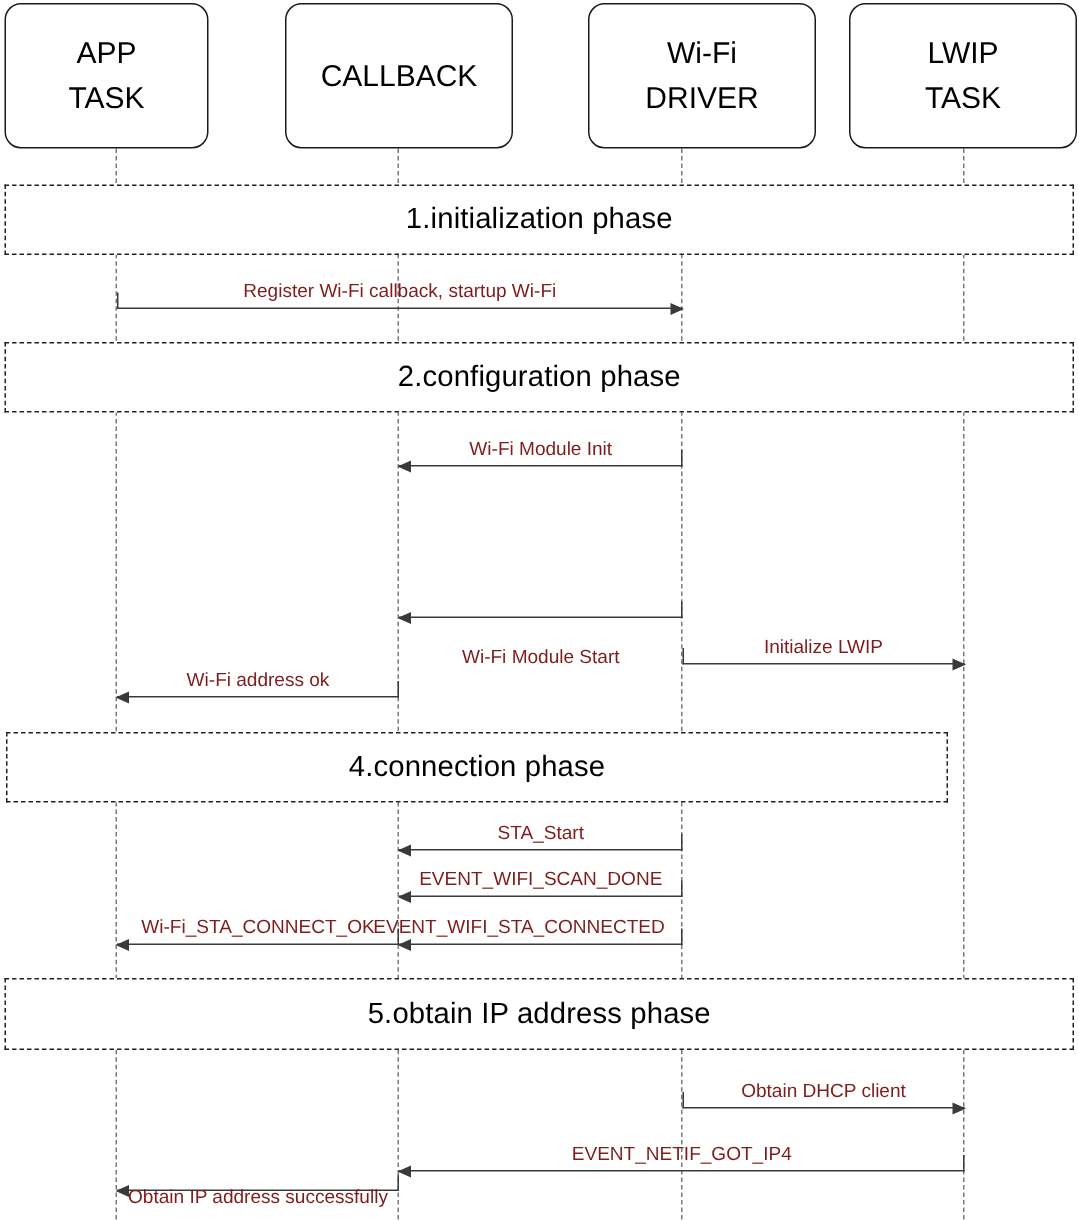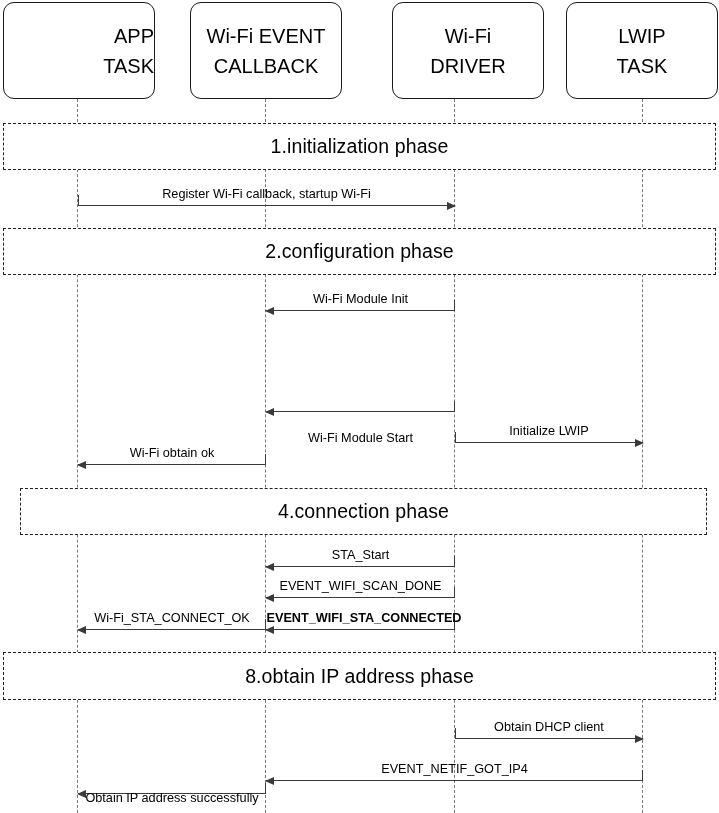--- a/index.html
+++ b/index.html
@@ -79,21 +79,21 @@
   }
   .arrowhead.left {
     left: -1px;
     border-top: 4.5px solid transparent;
     border-bottom: 4.5px solid transparent;
     border-right: 9px solid #3a3a3a;
   }
   .msg-label {
     position: absolute;
     font-size: 12.7px;
-    color: #000000;
+    color: #7f1d1d;
     white-space: nowrap;
     transform: translate(-50%, 0);
     line-height: 1;
   }
   .tick {
     position: absolute;
     width: 0;
     border-left: 1.4px solid #3a3a3a;
   }
 </style>
@@ -104,25 +104,25 @@
     <div class="lifeline" style="left: 77.3px; top: 99px; height: 714px;"></div>
     <div class="lifeline" style="left: 265.3px; top: 99px; height: 714px;"></div>
     <div class="lifeline" style="left: 454.3px; top: 99px; height: 714px;"></div>
     <div class="lifeline" style="left: 642.3px; top: 99px; height: 714px;"></div>
     <div class="phase" style="left: 3px; width: 713px; top: 123px; height: 47px;">
       <div class="phase-label">1.initialization phase</div>
     </div>
     <div class="phase" style="left: 3px; width: 713px; top: 228px; height: 47px;">
       <div class="phase-label">2.configuration phase</div>
     </div>
-    <div class="phase" style="left: 20px; width: 687px; top: 488px; height: 47px;">
+    <div class="phase" style="left: 4px; width: 628px; top: 488px; height: 47px;">
       <div class="phase-label">4.connection phase</div>
     </div>
     <div class="phase" style="left: 3px; width: 713px; top: 652px; height: 48px;">
-      <div class="phase-label">8.obtain IP address phase</div>
+      <div class="phase-label">5.obtain IP address phase</div>
     </div>
     <div class="msg" style="left: 78px; width: 377px; top: 205px;">
       <div class="arrowhead right"></div>
       <div class="tick" style="top: -11px; height: 11px; left: 0px;"></div>
     </div>
     <div class="msg-label" style="left: 266.5px; top: 188px;">Register Wi-Fi callback, startup Wi-Fi</div>
     <div class="msg" style="left: 266px; width: 189px; top: 310px;">
       <div class="arrowhead left"></div>
       <div class="tick" style="top: -11px; height: 11px; left: 187.6px;"></div>
     </div>
@@ -134,62 +134,61 @@
     <div class="msg-label" style="left: 360.5px; top: 394px; margin-top: 38px;">Wi-Fi Module Start</div>
     <div class="msg" style="left: 455px; width: 188px; top: 442px;">
       <div class="arrowhead right"></div>
       <div class="tick" style="top: -11px; height: 11px; left: 0px;"></div>
     </div>
     <div class="msg-label" style="left: 549px; top: 425px;">Initialize LWIP</div>
     <div class="msg" style="left: 78px; width: 188px; top: 464px;">
       <div class="arrowhead left"></div>
       <div class="tick" style="top: -11px; height: 11px; left: 186.6px;"></div>
     </div>
-    <div class="msg-label" style="left: 172px; top: 447px;">Wi-Fi obtain ok</div>
+    <div class="msg-label" style="left: 172px; top: 447px;">Wi-Fi address ok</div>
     <div class="msg" style="left: 266px; width: 189px; top: 566px;">
       <div class="arrowhead left"></div>
       <div class="tick" style="top: -11px; height: 11px; left: 187.6px;"></div>
     </div>
     <div class="msg-label" style="left: 360.5px; top: 549px;">STA_Start</div>
     <div class="msg" style="left: 266px; width: 189px; top: 597px;">
       <div class="arrowhead left"></div>
       <div class="tick" style="top: -11px; height: 11px; left: 187.6px;"></div>
     </div>
     <div class="msg-label" style="left: 360.5px; top: 580px;">EVENT_WIFI_SCAN_DONE</div>
     <div class="msg" style="left: 266px; width: 189px; top: 629px;">
       <div class="arrowhead left"></div>
       <div class="tick" style="top: -11px; height: 11px; left: 187.6px;"></div>
     </div>
-    <div class="msg-label" style="left: 364px; top: 612px; font-weight: bold;">EVENT_WIFI_STA_CONNECTED</div>
+    <div class="msg-label" style="left: 346px; top: 612px;">EVENT_WIFI_STA_CONNECTED</div>
     <div class="msg" style="left: 78px; width: 188px; top: 629px;">
       <div class="arrowhead left"></div>
       <div class="tick" style="top: -11px; height: 11px; left: 186.6px;"></div>
     </div>
     <div class="msg-label" style="left: 172px; top: 612px;">Wi-Fi_STA_CONNECT_OK</div>
     <div class="msg" style="left: 455px; width: 188px; top: 738px;">
       <div class="arrowhead right"></div>
       <div class="tick" style="top: -11px; height: 11px; left: 0px;"></div>
     </div>
     <div class="msg-label" style="left: 549px; top: 721px;">Obtain DHCP client</div>
     <div class="msg" style="left: 266px; width: 377px; top: 780px;">
       <div class="arrowhead left"></div>
       <div class="tick" style="top: -11px; height: 11px; left: 375.6px;"></div>
     </div>
     <div class="msg-label" style="left: 454.5px; top: 763px;">EVENT_NETIF_GOT_IP4</div>
     <div class="msg" style="left: 78px; width: 188px; top: 793px;">
       <div class="arrowhead left"></div>
       <div class="tick" style="top: -11px; height: 11px; left: 186.6px;"></div>
     </div>
     <div class="msg-label" style="left: 172px; top: 776px; margin-top: 16px;">Obtain IP address successfully</div>
-    <div class="participant" style="left: 3px; width: 152px; top: 2px; height: 97px; align-items: flex-end;">
+    <div class="participant" style="left: 3px; width: 136px; top: 2px; height: 97px;">
       <span class="pline">APP</span>
       <span class="pline">TASK</span>
     </div>
     <div class="participant" style="left: 190px; width: 152px; top: 2px; height: 97px;">
-      <span class="pline">Wi-Fi EVENT</span>
       <span class="pline">CALLBACK</span>
     </div>
     <div class="participant" style="left: 378px; width: 152px; top: 2px; height: 97px; margin-left: 14px;">
       <span class="pline">Wi-Fi</span>
       <span class="pline">DRIVER</span>
     </div>
     <div class="participant" style="left: 566px; width: 152px; top: 2px; height: 97px;">
       <span class="pline">LWIP</span>
       <span class="pline">TASK</span>
     </div>

